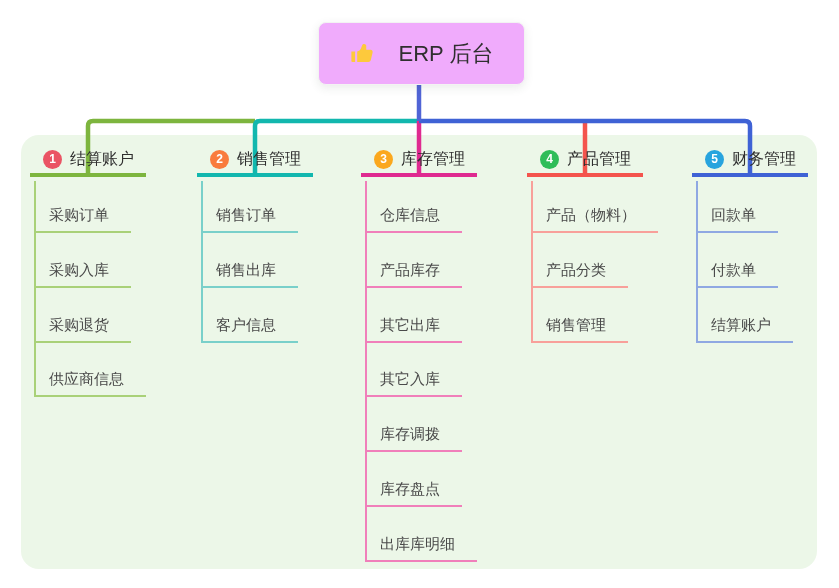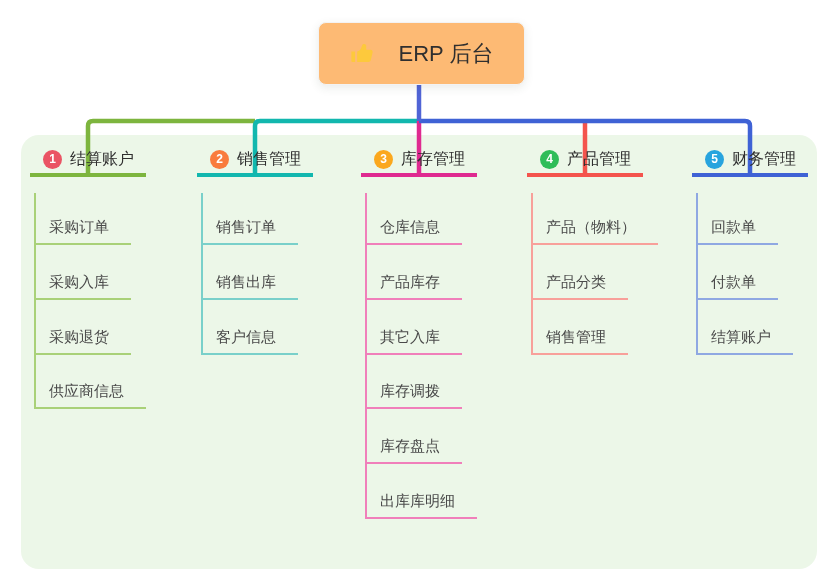--- a/index.html
+++ b/index.html
@@ -15,41 +15,41 @@
     position:absolute;left:21px;top:135px;width:796px;height:434px;
     border-radius:18px;z-index:0;
   }
 
   
   .connectors{position:absolute;left:0;top:0;z-index:1;pointer-events:none;}
 
   
   .root-node{
     position:absolute;left:318px;top:22px;width:205px;height:61px;z-index:3;
-    background:#fdba74;border:1px solid #f3f3f3;border-radius:8px;
+    background:#f0abfc;border:1px solid #f3f3f3;border-radius:8px;
     box-shadow:0 3px 10px rgba(50,70,50,.10);
     display:flex;align-items:center;justify-content:center;gap:24px;
     font-size:22px;color:#2f2f2f;cursor:pointer;
   }
   .root-node .thumb{width:25px;height:25px;display:block;}
 
   
   .branch{position:absolute;top:146px;width:116px;z-index:2;}
   .branch-head{
     height:27px;border-bottom:4px solid var(--line,#999);
     display:flex;align-items:center;gap:8px;padding-left:13px;
     font-size:16px;color:#2f2f2f;white-space:nowrap;cursor:pointer;
   }
   .badge{
     width:19px;height:19px;border-radius:50%;flex:0 0 19px;
     background:var(--badge,#999);color:#fff;
     font-size:12px;font-weight:bold;line-height:19px;text-align:center;
   }
   .children{
-    list-style:none;margin:16px;padding:0;margin-left:4px;
+    list-style:none;margin:4px;padding:0;margin-left:4px;
     border-left:2px solid var(--light,#ccc);
   }
   .children li{
     height:54.8px;display:flex;align-items:flex-end;cursor:pointer;
   }
   .children li:first-child{height:52px;}
   .children li span{
     display:inline-block;white-space:nowrap;
     border-bottom:2px solid var(--light,#ccc);
     padding:0 22px 6px 13px;
@@ -124,20 +124,23 @@
       <span>库存管理</span>
     </div>
     <ul class="children">
         <li>
           <span>仓库信息</span>
         </li>
         <li>
           <span>产品库存</span>
         </li>
         <li>
+          <span>其它出库</span>
+        </li>
+        <li>
           <span>其它入库</span>
         </li>
         <li>
           <span>库存调拨</span>
         </li>
         <li>
           <span>库存盘点</span>
         </li>
         <li>
           <span>出库库明细</span>

